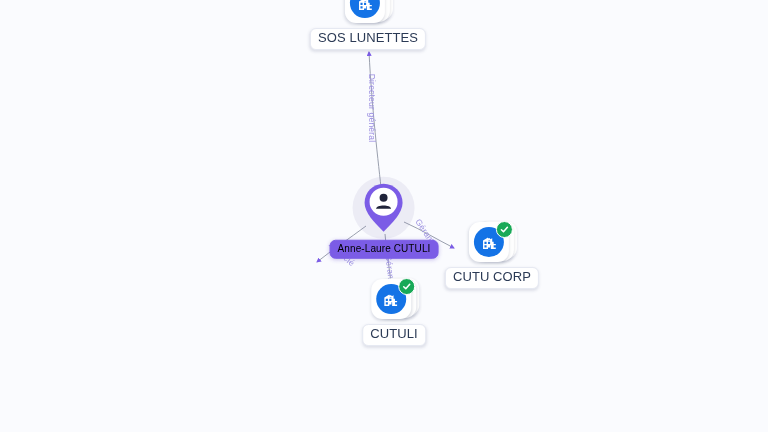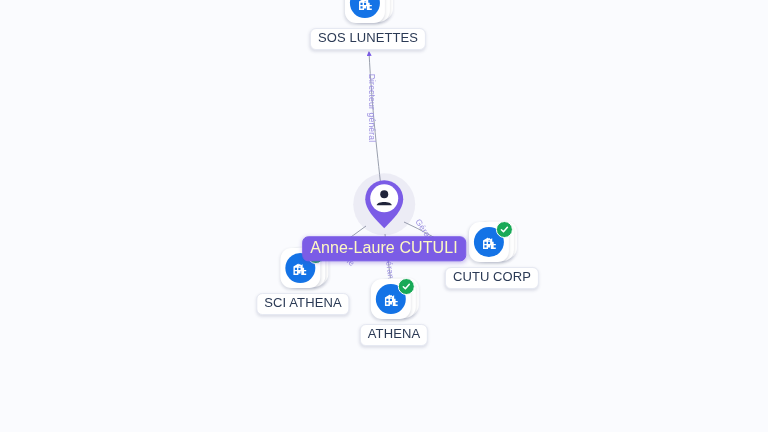--- a/index.html
+++ b/index.html
@@ -116,24 +116,24 @@
     border-radius: 6px;
     padding: 2px 7px 3px 7px;
     font-size: 13px;
     letter-spacing: 0.1px;
     white-space: nowrap;
     box-shadow: 0 1px 3px rgba(40,50,90,0.13);
     line-height: 1.15;
   }
   .node-label.selected {
     background: #7b5ce6;
-    color: #fef9c3;
+    color: #000000;
     border-color: #7b5ce6;
     box-shadow: 0 1px 4px rgba(90,60,200,0.32);
-    font-size: 16px;
+    font-size: 10px;
   }
   .person-node .node-label {
     margin-top: -6px;
   }
   
   .edge-label {
     position: absolute;
     color: #9b8fe0;
     font-size: 8.5px;
     letter-spacing: 0.2px;
@@ -194,56 +194,38 @@
           <path d="M21 2 C10.5 2 2 10.5 2 21 C2 31 12 41 21 50 C30 41 40 31 40 21 C40 10.5 31.5 2 21 2 Z" fill="#7b5ce6"></path>
           <circle cx="21" cy="20" r="14" fill="#ffffff"></circle>
           <circle cx="21" cy="16" r="4" fill="#20243a"></circle>
           <path d="M13.5 27 C13.5 22.5 28.5 22.5 28.5 27 Z" fill="#20243a"></path>
         </svg>
       </div>
     </div>
     <div class="node-label selected">Anne-Laure CUTULI</div>
   </div>
 
-  <div class="node company-node" style="left:303px; top:280px;">
-    <div class="company-visual">
-      <div class="stack-card c3"></div>
-      <div class="stack-card c2"></div>
-      <div class="stack-card c1"></div>
-      <div class="company-circle">
-        <svg width="17" height="17" viewBox="0 0 24 24" fill="#ffffff">
-          <path d="M3 21V9l7-4v4l6-3v5h5v10h-7v-5h-4v5H3zm2-2h3v-3H5v3zm0-5h3v-3H5v3zm5 5h3v-3h-3v3zm0-5h3v-3h-3v3zm0-5h3V6h-3v3zm8 10h3v-3h-3v3zm0-5h3v-3h-3v3z"></path>
-        </svg>
-      </div>
-      <div class="verified-badge">
-        <svg width="9" height="9" viewBox="0 0 24 24" fill="none" stroke="#ffffff" stroke-width="4" stroke-linecap="round" stroke-linejoin="round">
-          <path d="M4 12.5 L9.5 18 L20 6"></path>
-        </svg>
-      </div>
-    </div>
-    <div class="node-label">SCI ATHENA</div>
-  </div>
 
   <div class="node company-node" style="left:394px; top:311px;">
     <div class="company-visual">
       <div class="stack-card c3"></div>
       <div class="stack-card c2"></div>
       <div class="stack-card c1"></div>
       <div class="company-circle">
         <svg width="17" height="17" viewBox="0 0 24 24" fill="#ffffff">
           <path d="M3 21V9l7-4v4l6-3v5h5v10h-7v-5h-4v5H3zm2-2h3v-3H5v3zm0-5h3v-3H5v3zm5 5h3v-3h-3v3zm0-5h3v-3h-3v3zm0-5h3V6h-3v3zm8 10h3v-3h-3v3zm0-5h3v-3h-3v3z"></path>
         </svg>
       </div>
       <div class="verified-badge">
         <svg width="9" height="9" viewBox="0 0 24 24" fill="none" stroke="#ffffff" stroke-width="4" stroke-linecap="round" stroke-linejoin="round">
           <path d="M4 12.5 L9.5 18 L20 6"></path>
         </svg>
       </div>
     </div>
-    <div class="node-label">ATHENA</div>
+    <div class="node-label">CUTULI</div>
   </div>
 
   <div class="node company-node" style="left:492px; top:254px;">
     <div class="company-visual">
       <div class="stack-card c3"></div>
       <div class="stack-card c2"></div>
       <div class="stack-card c1"></div>
       <div class="company-circle">
         <svg width="17" height="17" viewBox="0 0 24 24" fill="#ffffff">
           <path d="M3 21V9l7-4v4l6-3v5h5v10h-7v-5h-4v5H3zm2-2h3v-3H5v3zm0-5h3v-3H5v3zm5 5h3v-3h-3v3zm0-5h3v-3h-3v3zm0-5h3V6h-3v3zm8 10h3v-3h-3v3zm0-5h3v-3h-3v3z"></path>

